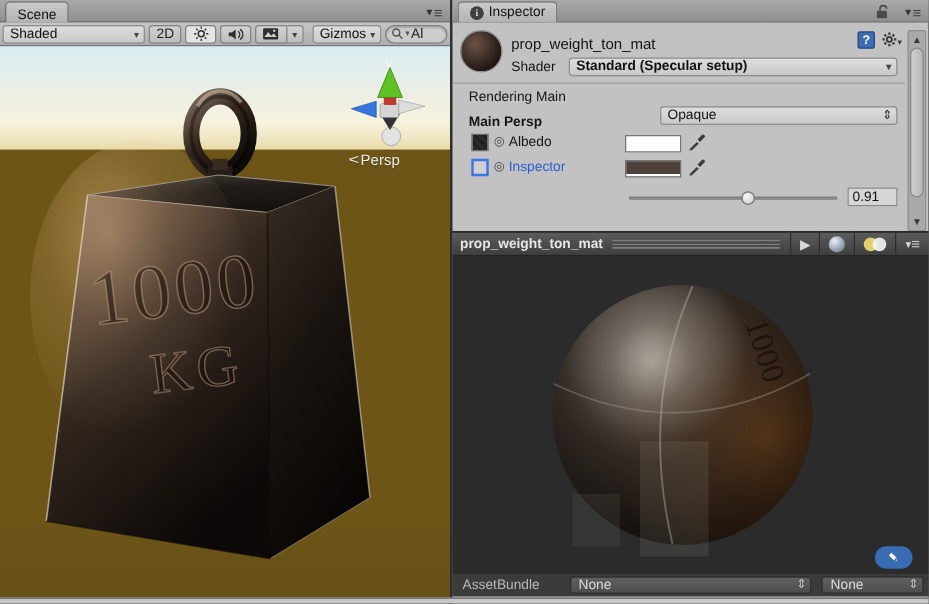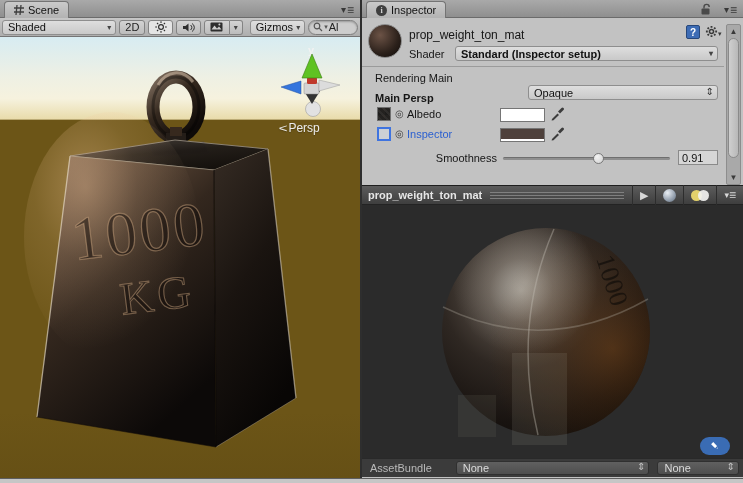--- a/index.html
+++ b/index.html
@@ -23,21 +23,21 @@
     position:absolute; top:1px; height:17px; padding:0 9px;
     display:flex; align-items:center; gap:4px;
     background:linear-gradient(#cacaca,#b2b2b2);
     border:1px solid #747474; border-bottom:none;
     border-radius:4px 4px 0 0; color:#111;
   }
   .panel-menu { display:flex; align-items:center; gap:1px; color:#383838; font-size:10px; cursor:pointer; }
   .panel-menu .lines { font-size:12px; line-height:10px; }
 
   .dropdown {
-    display:flex; align-items:center; height:15px; padding:0 5px;
+    display:flex; align-items:flex-start; height:15px; padding:0 5px;
     background:linear-gradient(#dedede,#c9c9c9);
     border:1px solid #8e8e8e; border-radius:3px; color:#111;
     position:relative; cursor:default; white-space:nowrap; overflow:hidden;
   }
   .dropdown .caret { position:absolute; right:4px; top:2px; font-size:8px; color:#444; }
   .dropdown .updown { position:absolute; right:3px; top:0px; font-size:10px; color:#333; }
 
   
   #scene-panel { left:0; top:0; width:360px; height:483px; background:#8f8f8f; }
   #scene-toolbar {
@@ -169,21 +169,21 @@
     display:flex; align-items:center; padding:0 4px; gap:1px; color:#222;
   }
 </style>
 </head>
 <body>
 
 <div id="app">
 
   <div id="scene-panel" class="abs">
     <div class="tabbar">
-      <div class="tab" style="left:4px;">
+      <div class="tab" style="left:4px;flex-direction:column;">
         <svg width="10" height="10" viewBox="0 0 10 10">
           <path d="M3 0 L2 10 M7 0 L6 10 M0 3 L10 3 M0 7 L10 7" stroke="#3f3f3f" stroke-width="1.3" fill="none"></path>
         </svg>
         <span>Scene</span>
       </div>
       <div class="panel-menu" style="position:absolute; right:6px; top:4px;">
         <span>▾</span>
           <span class="lines">≡</span>
       </div>
     </div>
@@ -335,21 +335,21 @@
           <path d="M7 1 V3 M7 11 V13 M1 7 H3 M11 7 H13 M2.8 2.8 L4.2 4.2 M9.8 9.8 L11.2 11.2 M11.2 2.8 L9.8 4.2 M4.2 9.8 L2.8 11.2"></path>
         </g>
         <circle cx="7" cy="7" r="3" fill="#3a3a3a"></circle>
         <circle cx="7" cy="7" r="1.3" fill="#c2c2c2"></circle>
       </svg>
       <span style="font-size:7px; color:#3a3a3a;">▾</span>
     </div>
 
     <div class="abs insp-label" style="left:47px; top:48px;">Shader</div>
     <div class="dropdown abs bold" style="left:93px; top:46px; width:263px;">
-      <span>Standard (Inspector setup)</span>
+      <span>Standard (Specular setup)</span>
       <span class="caret">▾</span>
     </div>
 
     <div class="abs" style="left:0; top:66px; width:362px; height:1px; background:#9b9b9b;"></div>
 
     <div class="abs insp-label" style="left:13px; top:72px;">Rendering Main</div>
     <div class="dropdown abs" style="left:166px; top:70px; width:190px;">
       <span>Opaque</span>
       <span class="updown">⇕</span>
     </div>
@@ -367,21 +367,20 @@
 
     <div class="abs thumb16" id="specular-thumb" style="left:15px; top:127px;"></div>
     <span class="abs target-glyph blue" style="left:33px; top:129px;">◎</span>
     <div class="abs blue" style="left:45px; top:128px;">Inspector</div>
     <div class="abs swatch" id="specular-swatch" style="left:138px; top:128px;"></div>
     <svg class="abs" style="left:188px; top:126px; cursor:pointer;" width="14" height="15" viewBox="0 0 14 15">
       <path d="M2 13 L7.5 7.5 L9 9 L3.5 14.2 L1.6 14.4 Z" fill="#3c3c3c"></path>
       <path d="M8 5.5 L11.5 2 a1.4 1.4 0 0 1 2 2 L10 7.5 Z" fill="#3c3c3c"></path>
     </svg>
 
-    <div class="abs insp-label" style="left:0; top:152px; width:135px; text-align:right;">Smoothness</div>
     <div id="smooth-track">
       <div id="smooth-handle" style="left:calc(57% - 5px);"></div>
     </div>
     <div class="value-field" style="left:316px; top:150px;">0.91</div>
 
     <div class="dropdown abs" style="left:166px; top:169px; width:190px;">
       <span>Metallic Alpha</span>
       <span class="updown">⇕</span>
     </div>
 

